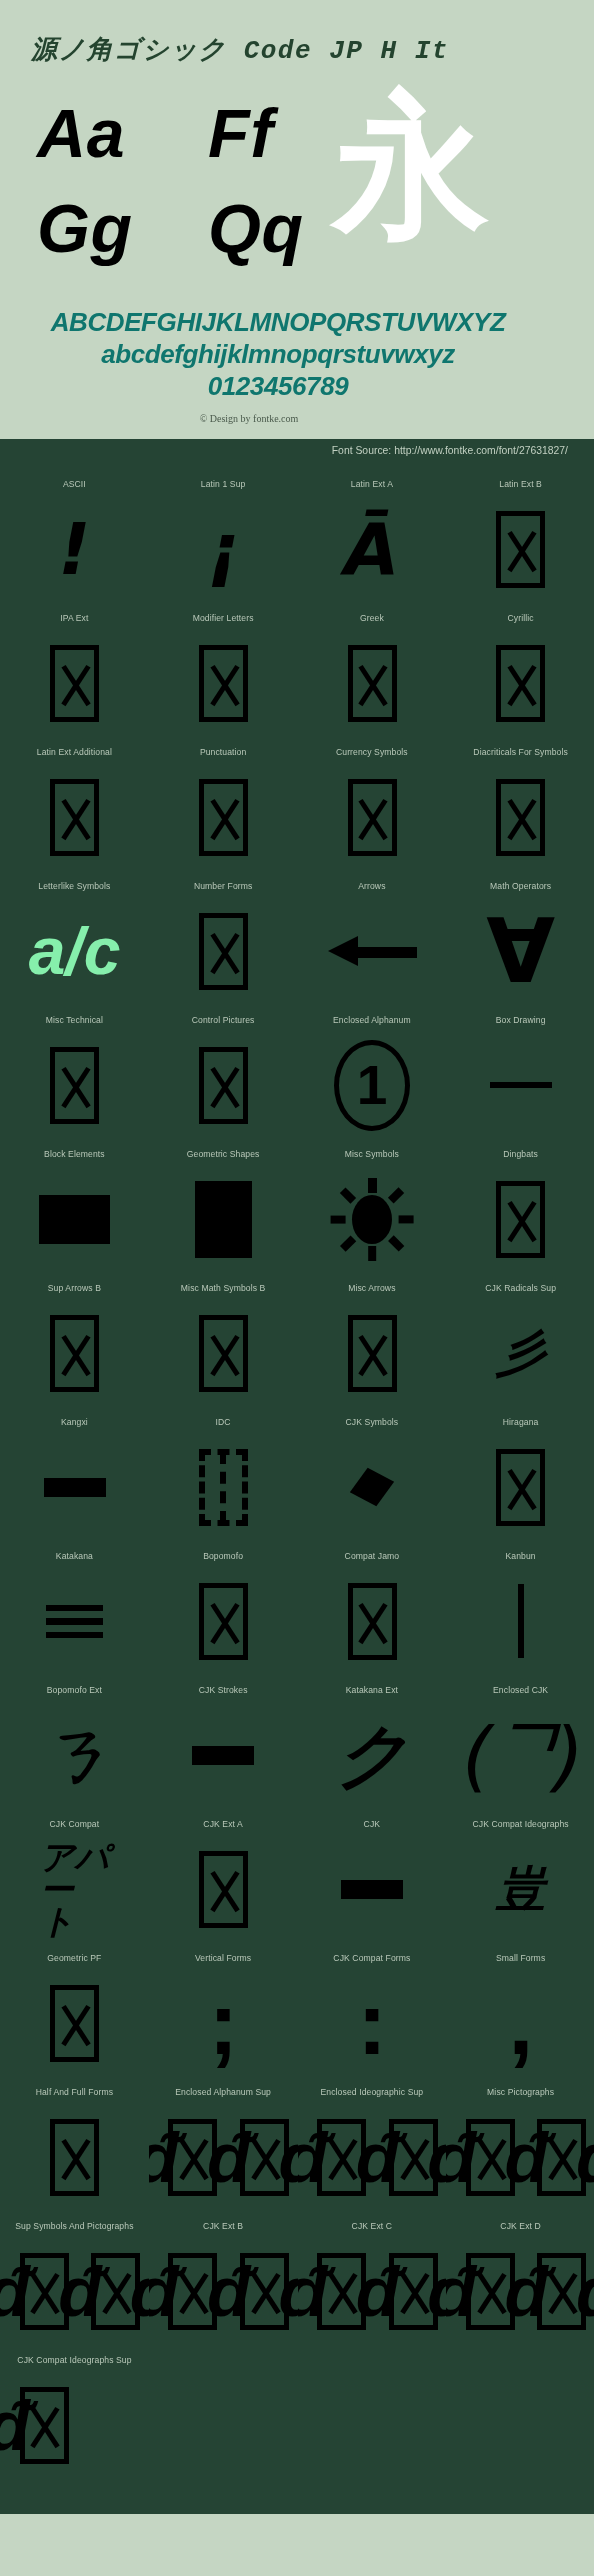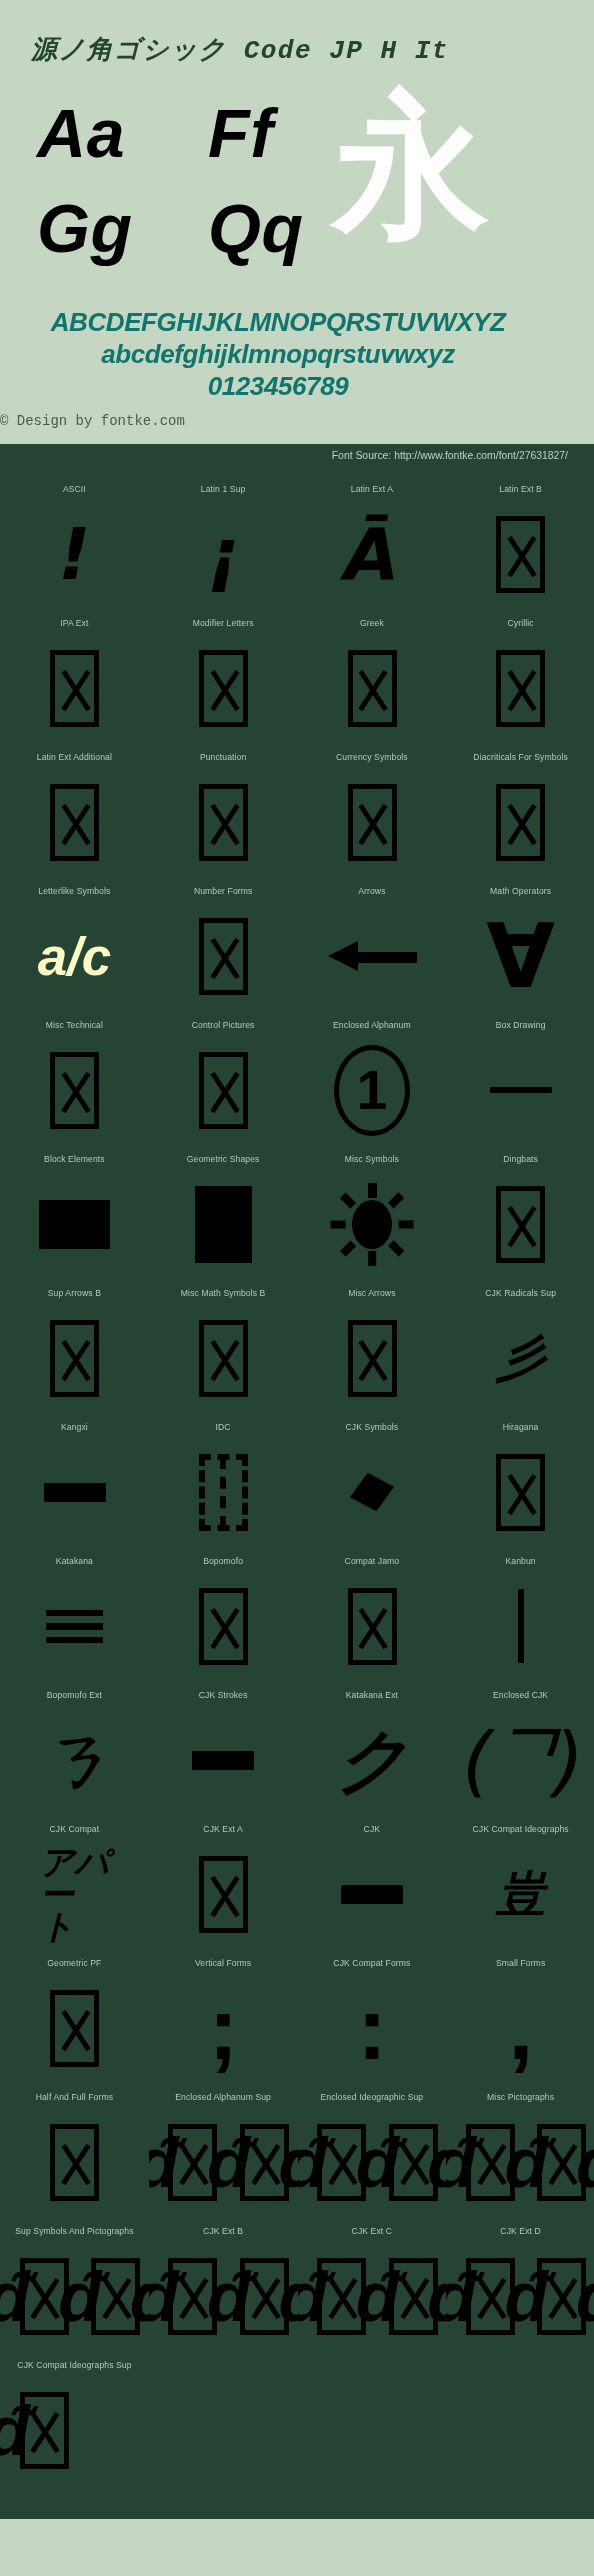--- a/index.html
+++ b/index.html
@@ -73,25 +73,25 @@
     font-style: italic;
     font-weight: bold;
     font-size: 26px;
     letter-spacing: -0.4px;
     color: #0f766e;
     line-height: 1.22;
     white-space: nowrap;
     text-align: center;
   }
   .credit {
-    text-align: left;
+    text-align: center;
     padding: 10.4px 27px 0 0;
-    font-size: 14px;
+    font-size: 10px;
     color: #4a5a4c;
-    font-family: Liberation Mono, monospace;
+    font-family: Liberation Serif, serif;
   }
   .header-spacer { height: 15px; }
 
   
   .source-bar {
     background: #254434;
     width: 595px;
     text-align: right;
     padding: 6.7px 27px 6.7px 0;
     font-size: 10.4px;
@@ -253,21 +253,21 @@
   }
   .stacked-text {
     font-family: "DejaVu Sans", sans-serif;
     font-weight: bold; font-style: italic;
     font-size: 34px; line-height: 0.95; color: #000;
     text-align: left;
   }
   .pct {
     font-family: "Liberation Sans", sans-serif;
     font-weight: bold; font-style: italic;
-    font-size: 53px; color: #fef9c3; line-height: 1;
+    font-size: 66px; color: #86efac; line-height: 1;
   }
   .forall {
     font-family: "DejaVu Sans", sans-serif;
     font-weight: bold; font-style: italic;
     font-size: 89px; color: #000; line-height: 1;
   }
   .diamond {
     width: 30px; height: 30px; background: #000;
     transform: rotate(28deg) skewX(-8deg);
   }

